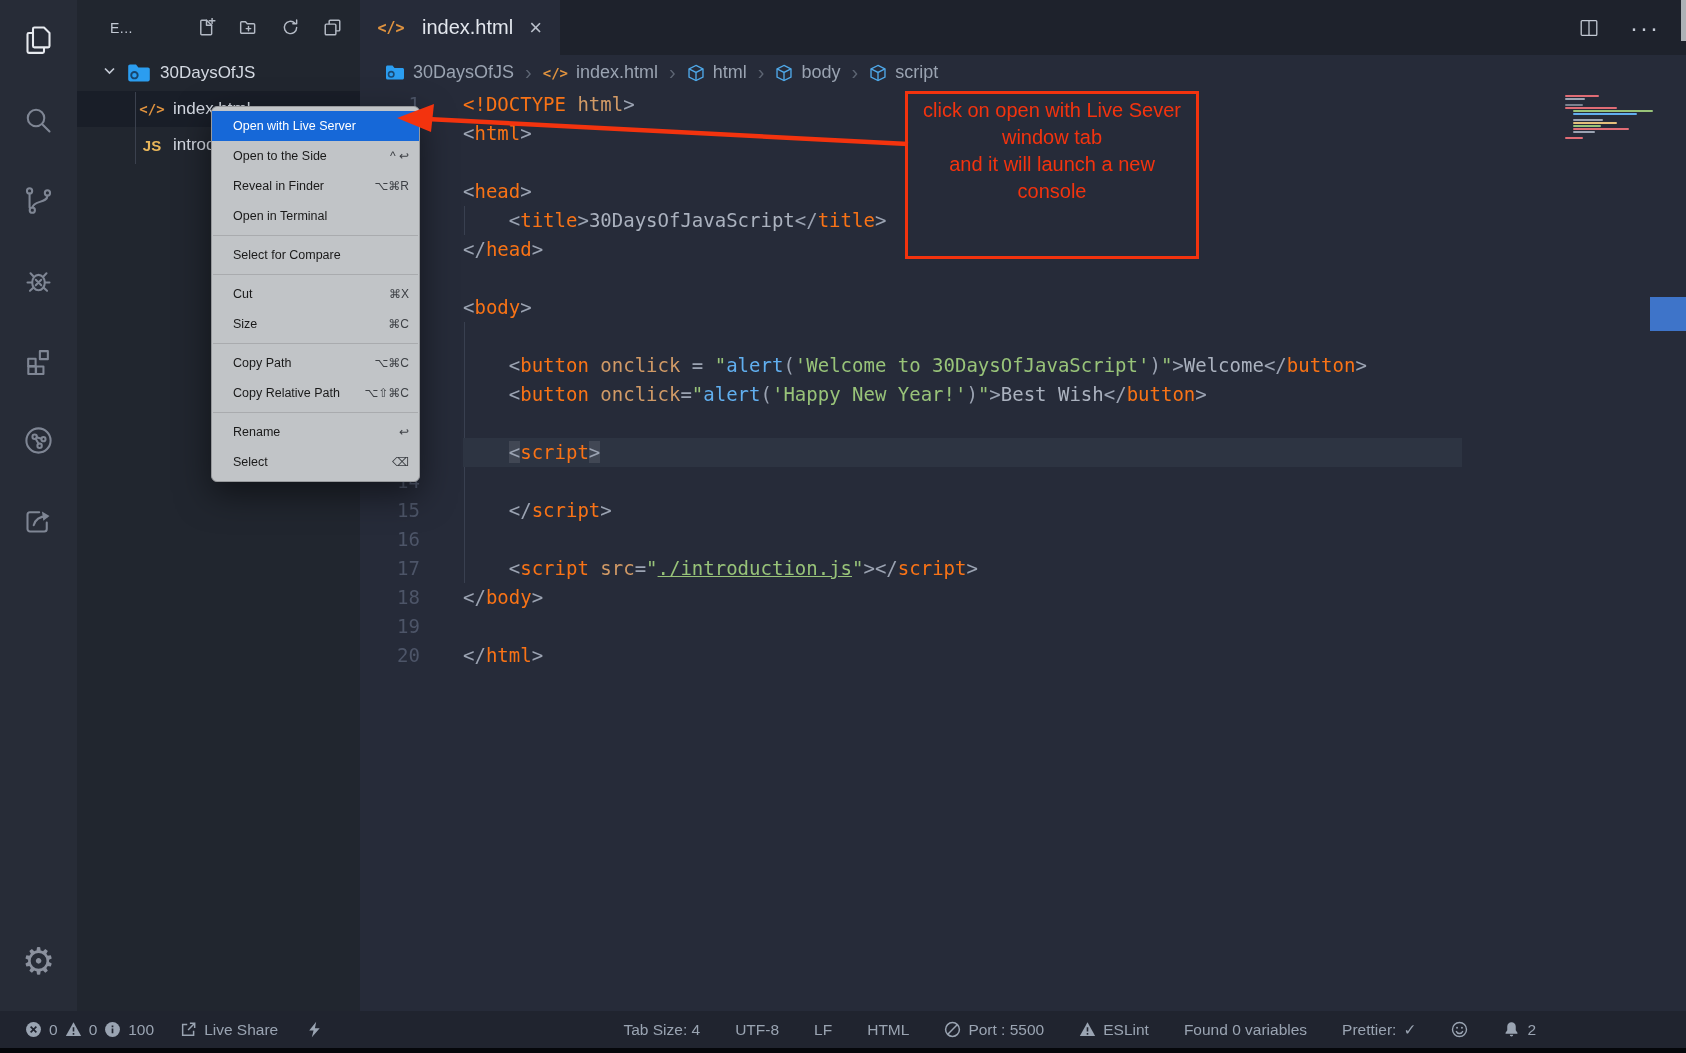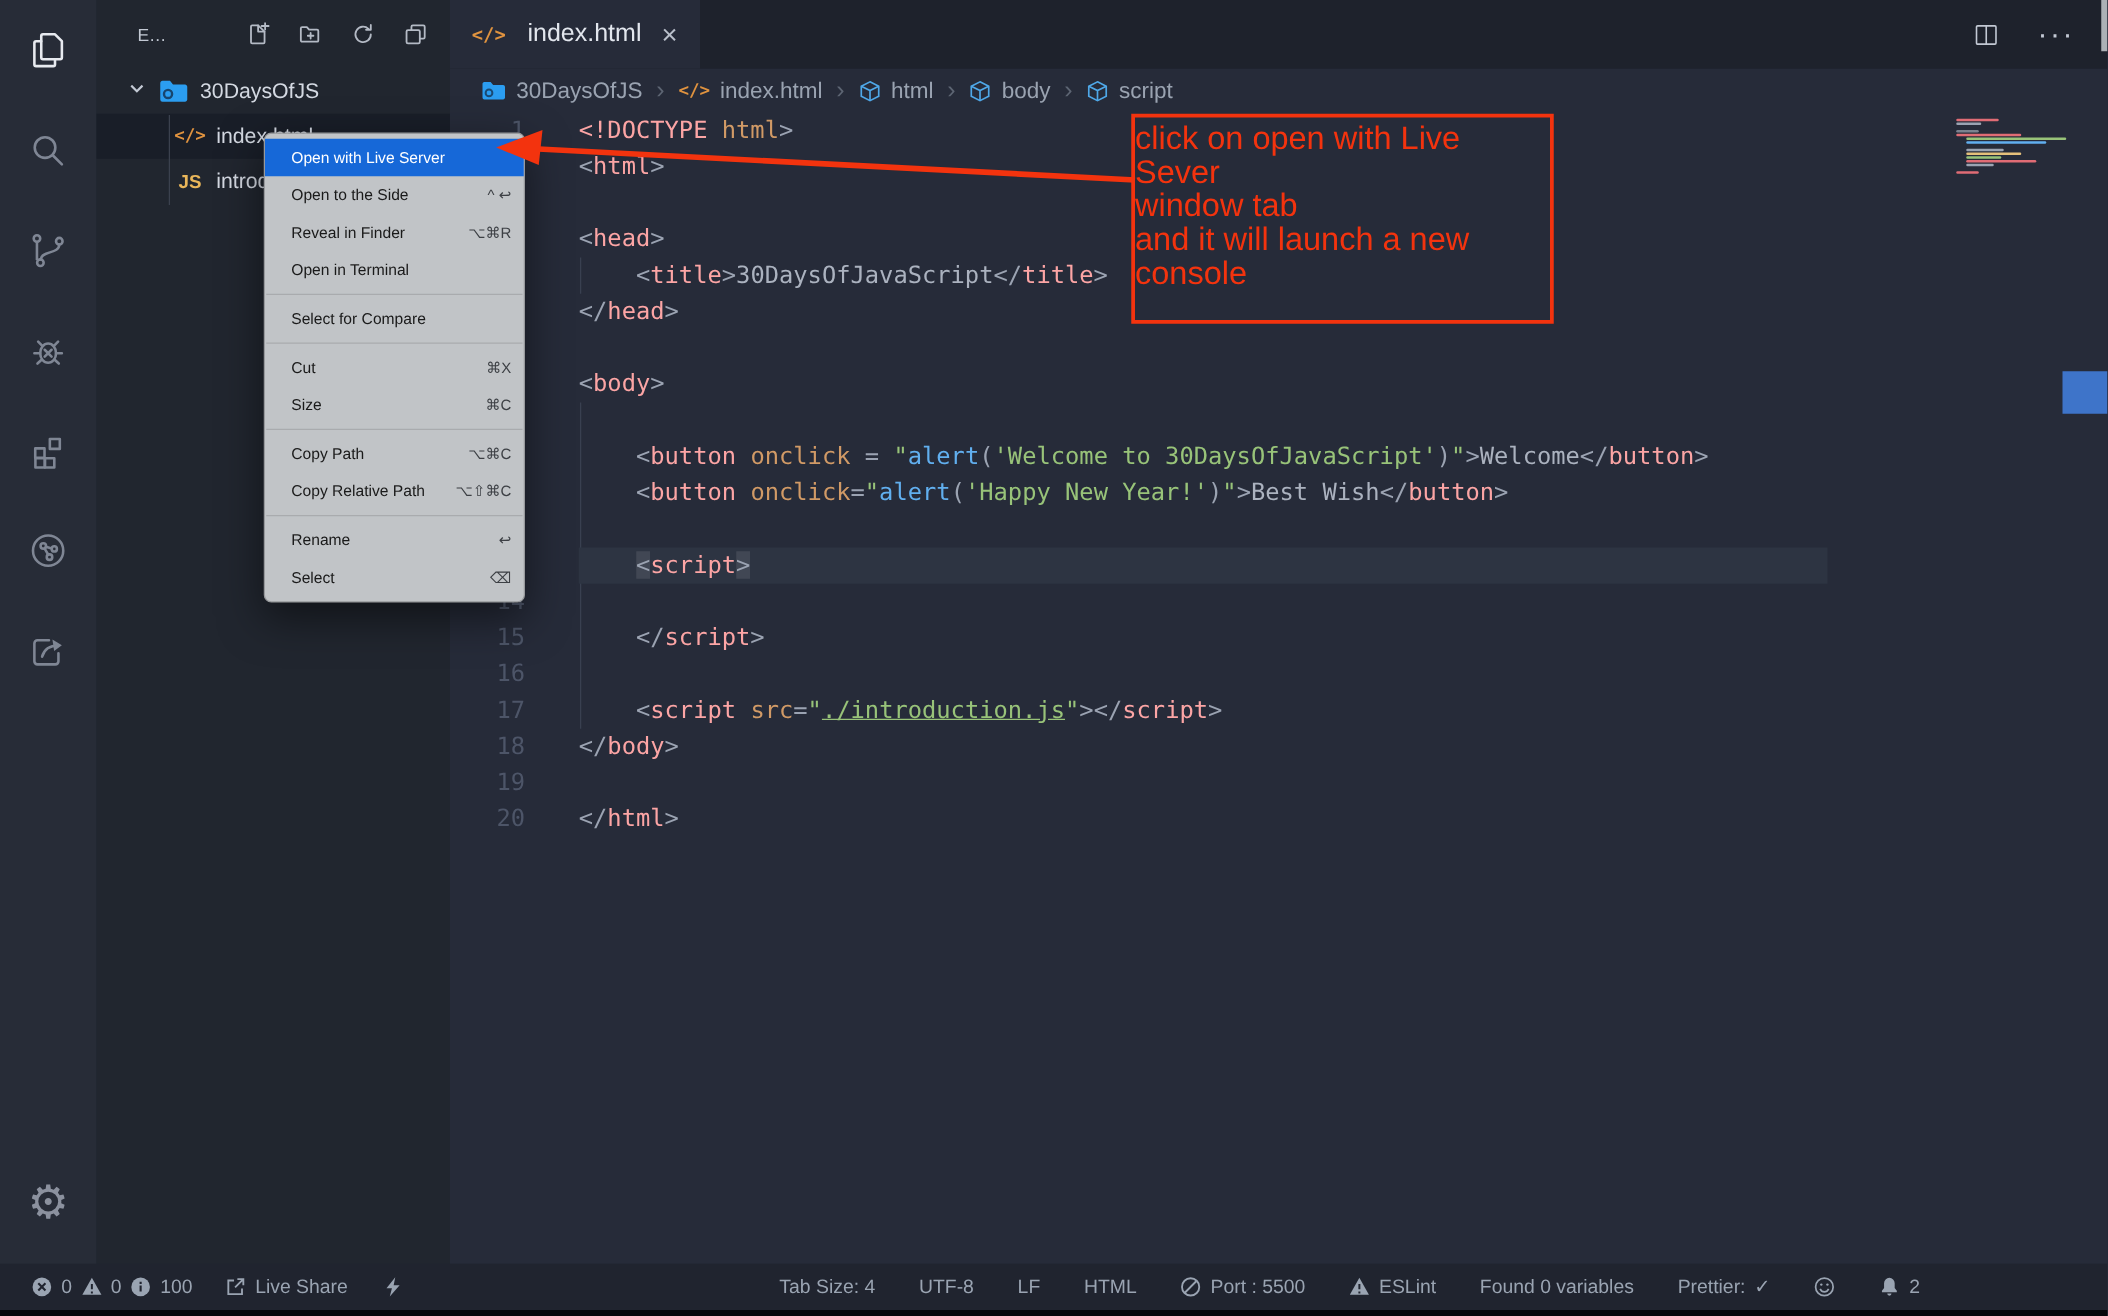--- a/index.html
+++ b/index.html
@@ -43,50 +43,50 @@
   #breadcrumb{height:35px;display:flex;align-items:center;gap:9px;padding-left:25px;color:#9aa3b1;font-size:18px}
   .bc-item{display:inline-flex;align-items:center;gap:8px;cursor:pointer}
   .bc-sep{color:#5d6573;font-size:20px;padding:0 2px}
 
   #code-area{position:absolute;left:0;top:90px;width:1326px;font-family:"DejaVu Sans Mono",monospace;font-size:19px}
   .cl{display:flex;height:29px;line-height:29px}
   .gut{width:60px;margin-right:43px;text-align:right;color:#4d5568;flex:none}
   .cur .gut{color:#bef264}
   .lcode{white-space:pre}
   .cur .lcode{background:#2d3442;width:999px}
-  .tk-tag{color:#fca5a5}.tk-attr{color:#d19a66}.tk-str{color:#98c379}
+  .tk-tag{color:#f97316}.tk-attr{color:#d19a66}.tk-str{color:#98c379}
   .tk-fn{color:#61afef}.tk-obj{color:#e5c07b}.tk-txt{color:#abb2bf}
   .tk-pun{color:#9ba3b2}.tk-hl{background:#414754}
   .tk-link{color:#98c379;text-decoration:underline}
   .indent-guide{position:absolute;width:1px;background:#394050}
 
   #minimap{position:absolute;right:31px;top:95px;width:90px}
   .mm{height:2px;margin-bottom:1px;border-radius:1px}
   #scroll-thumb{position:absolute;right:0;top:0;width:5px;height:41px;background:#c6cacf;opacity:.85}
   #overview-mark{position:absolute;right:0;top:297px;width:36px;height:34px;background:#3e74c9}
 
   
   #context-menu{position:absolute;left:211px;top:106px;width:209px;background:#c1c4c7;border:1px solid #97999c;border-radius:6px;padding:4px 0;z-index:90;box-shadow:0 12px 34px rgba(0,0,0,.5);font-size:12.5px;color:#1a1a1a}
   .menu-item{height:30px;display:flex;align-items:center;padding:0 10px 0 21px;cursor:default}
   .menu-item .mi-label{flex:1 1 auto;white-space:nowrap}
   .menu-item .mi-short{color:#3d4045;white-space:nowrap;font-size:12px}
   .menu-item.highlighted{background:#1668d8;color:#fff}
   .menu-item.highlighted .mi-short{color:#fff}
   .menu-sep{height:1px;background:#a9abae;margin:4px 1px}
 
   
-  #annotation-box{position:absolute;left:905px;top:91px;width:338px;height:168px;border:3px solid #f3330e;z-index:50;color:#f3330e;font-size:26px;line-height:27px;padding-top:3px}
+  #annotation-box{position:absolute;left:905px;top:91px;width:294px;height:168px;border:3px solid #f3330e;z-index:50;color:#f3330e;font-size:20px;line-height:27px;text-align:center;padding-top:3px}
   #annotation-arrow{position:absolute;left:0;top:0;width:1686px;height:1053px;z-index:95;pointer-events:none}
 
   
   #status-bar{position:absolute;left:0;top:1011px;width:1686px;height:37px;background:#20242f;color:#9aa4b2;font-size:15.5px;display:flex;align-items:center;z-index:6}
   .sb-item{display:flex;align-items:center;gap:7px;cursor:pointer;white-space:nowrap}
   .sb-item svg{width:17px;height:17px;flex:none}
   #sb-left{display:flex;align-items:center;gap:12px;padding-left:25px}
-  #sb-right{position:absolute;right:150px;display:flex;align-items:center;gap:35px}
+  #sb-right{position:absolute;right:150px;display:flex;align-items:flex-start;gap:35px}
   #sb-problems{display:flex;align-items:center;gap:7px}
   #bottom-strip{position:absolute;left:0;top:1048px;width:1686px;height:5px;background:#05070b}
 </style>
 </head>
 <body>
 
 <div id="stage">
 
   <div id="activity-bar">
     <div class="ab-item active">

